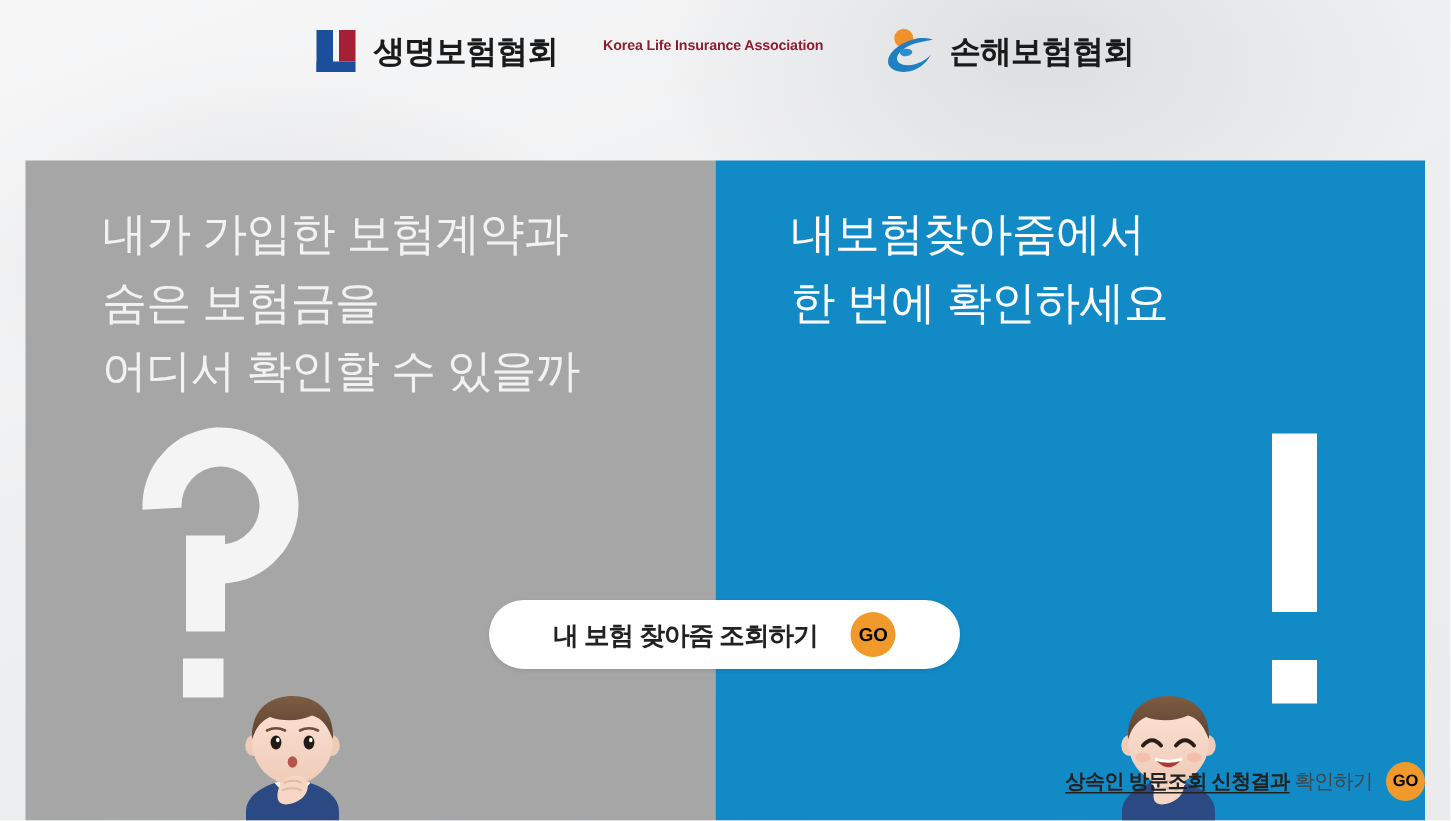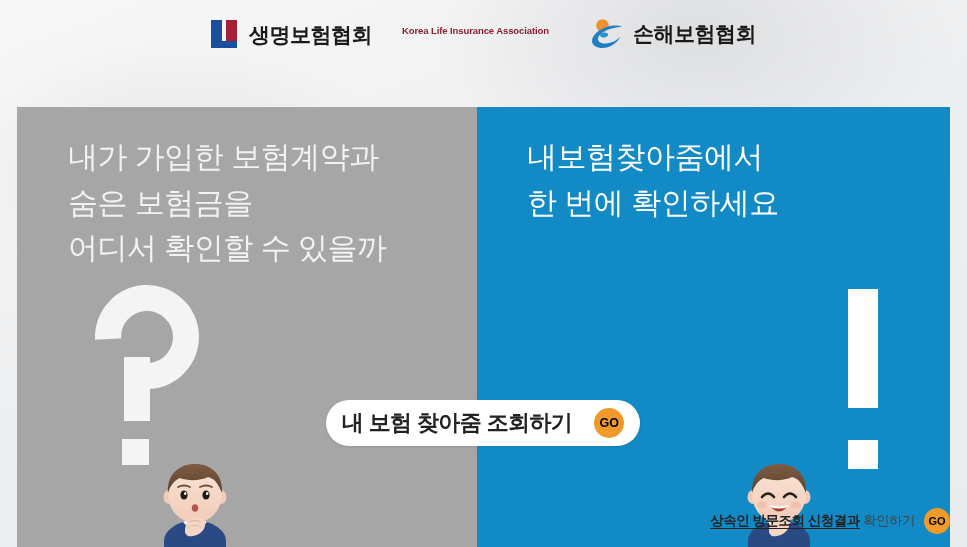--- a/index.html
+++ b/index.html
@@ -214,21 +214,21 @@
     background: #ffffff;
     border-radius: 23px;
     display: flex;
     align-items: center;
     justify-content: center;
     gap: 22px;
     box-shadow: 0 1px 3px rgba(0,0,0,0.10);
     cursor: pointer;
   }
   .cta-label {
-    font-size: 22px;
+    font-size: 17px;
     font-weight: bold;
     color: #222222;
     letter-spacing: -0.6px;
   }
   .go-badge {
     width: 30px;
     height: 30px;
     border-radius: 50%;
     background: #f09a2b;
     color: #000000;

